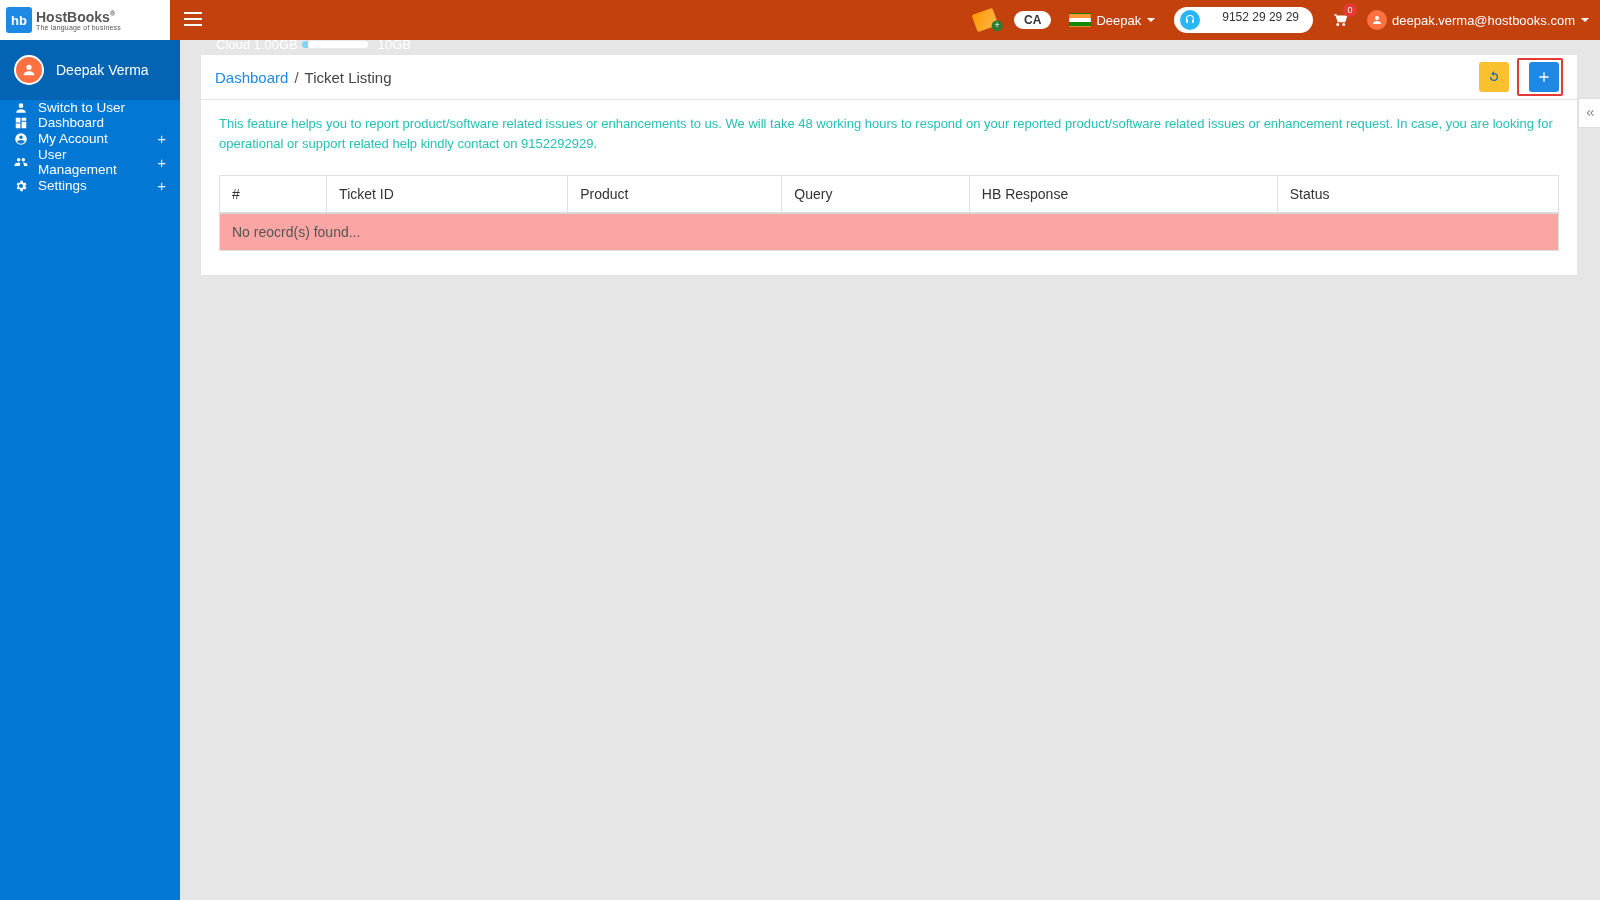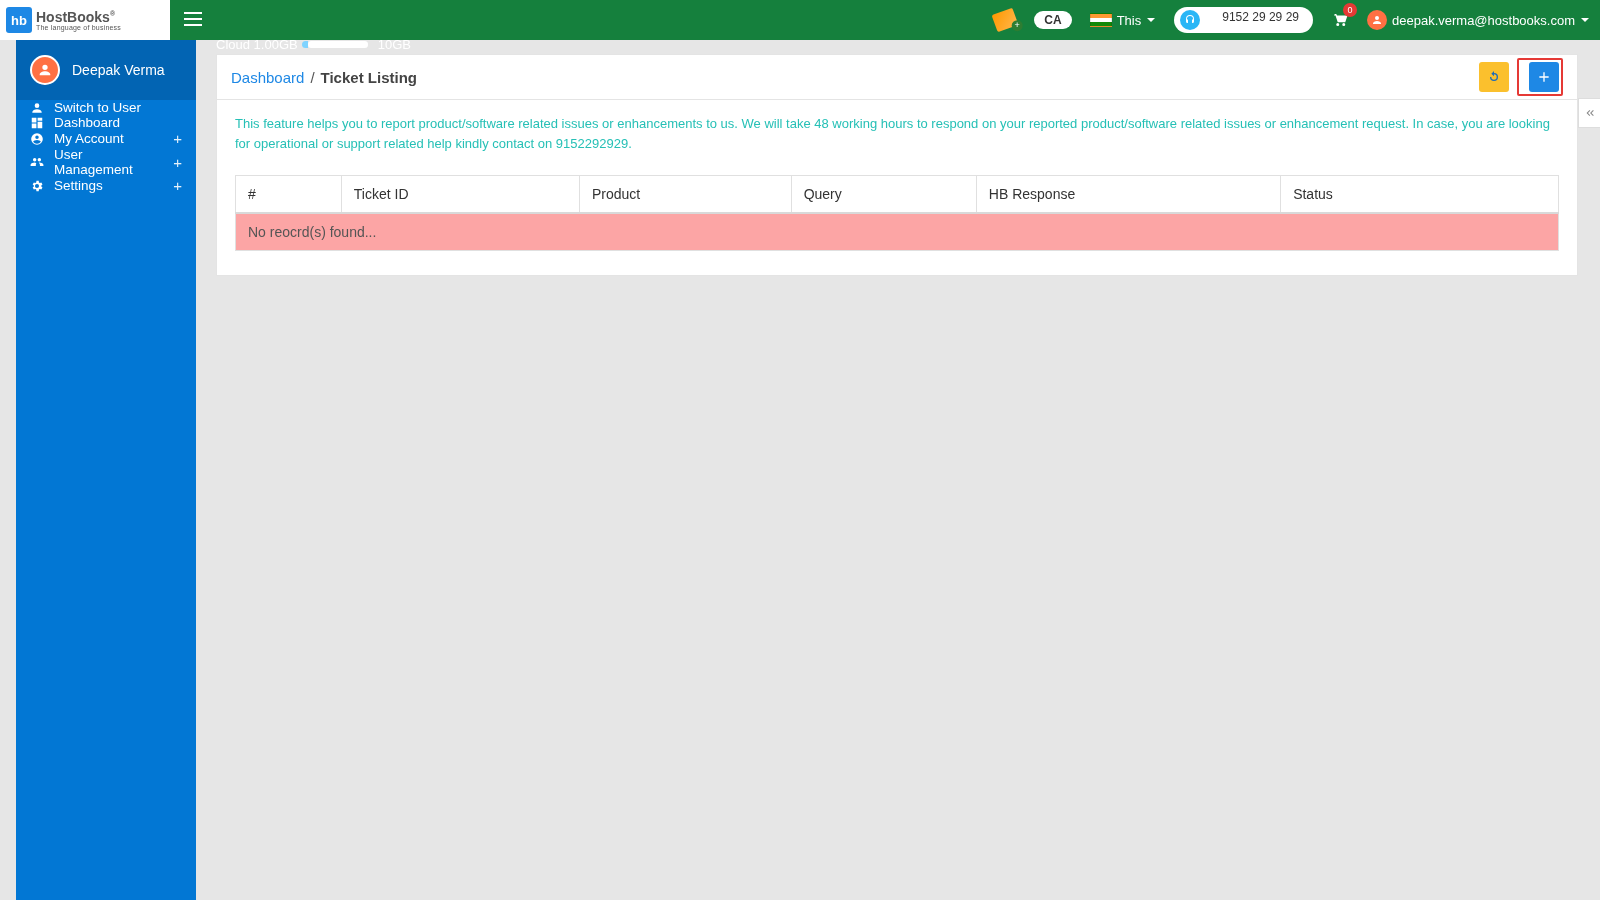--- a/index.html
+++ b/index.html
@@ -1,21 +1,21 @@
 <!DOCTYPE html>
 <html><head>
 <meta charset="utf-8">
 <style>
 * { margin: 0; padding: 0; box-sizing: border-box; font-family: "Segoe UI", Arial, sans-serif; }
 html, body { width: 1600px; height: 900px; overflow: hidden; background: #e6e6e6; }
 
 
 .topbar {
   height: 40px;
-  background: #15803d;
+  background: #c2410c;
   color: #fff;
   display: flex;
   align-items: center;
   padding: 0 10px;
   font-size: 13px;
 }
 .logo-box {
   width: 170px;
   height: 40px;
   background: #fff;
@@ -46,40 +46,40 @@
 .flag { width:22px; height:14px; background:linear-gradient(#ff9933 33%, #fff 33% 66%, #138808 66%); border:1px solid rgba(0,0,0,0.1); }
 .phone-pill { background:#fff; color:#333; border-radius:14px; padding:3px 14px 3px 6px; font-size:12px; display:flex; align-items:flex-start; gap:22px; }
 .phone-ico { width:20px; height:20px; border-radius:50%; background:#29b6f6; display:flex; align-items:center; justify-content:center; }
 .phone-ico svg { width:12px; height:12px; fill:#fff; }
 .cart { position:relative; }
 .cart-badge { position:absolute; top:-8px; right:-8px; background:#e53935; color:#fff; font-size:9px; width:14px; height:14px; border-radius:50%; display:flex; align-items:center; justify-content:center; }
 .avatar-sm { width:20px; height:20px; border-radius:50%; background:#ff7043; display:flex; align-items:center; justify-content:center; }
 .avatar-sm svg { width:12px; height:12px; fill:#fff; }
 
 
-.shell { display:flex; height:calc(900px - 40px);margin-left:16px; }
+.shell { display:flex; height:calc(900px - 40px); }
 .sidebar { width:180px; background:#0277d4; color:#fff; font-size:14px; }
 .user-row { background:#0264b3; padding:15px 14px; display:flex; align-items:center; gap:12px; }
 .avatar-lg { width:30px; height:30px; border-radius:50%; background:#ff7043; border:2px solid #fff; display:flex; align-items:center; justify-content:center; }
 .avatar-lg svg { width:16px; height:16px; fill:#fff; }
 .nav-item { padding:0 14px; display:flex; align-items:center; gap:10px; cursor:pointer; font-size:13.5px; }
 .nav-item.active { background:#2196f3; }
 .nav-item .plus { margin-left:auto; font-size:15px; opacity:0.9; }
 .nav-ico { width:14px; display:flex; justify-content:center; }
 .nav-ico svg { width:14px; height:14px; fill:#fff; }
 
 
 .main { flex:1; position:relative; padding:14px 0 14px 20px; }
 .collapse-tab { position:absolute; top:58px; right:0; width:22px; height:30px; background:#fff; border:1px solid #ddd; border-right:none; display:flex; align-items:center; justify-content:center; cursor:pointer; }
 .collapse-tab svg { width:12px; height:12px; fill:#888; }
 
 .crumb-bar { background:#fff; height:46px; display:flex; align-items:center; padding:0 14px; font-size:15px; border:1px solid #e4e4e4; margin-right:0; }
 .crumb-bar a { color:#1e88e5; text-decoration:none; }
 .crumb-bar .sep { margin:0 6px; color:#555; }
-.crumb-bar .cur { color:#444;font-weight:bold; }
+.crumb-bar .cur { color:#444; }
 .crumb-bar .grow { flex:1; }
 .btn-sq { width:30px; height:30px; display:flex; align-items:center; justify-content:center; border-radius:3px; cursor:pointer; margin-left:8px; }
 .btn-refresh { background:#fbc02d; }
 .btn-refresh svg { width:16px; height:16px; fill:#1e6bb8; }
 .btn-add-wrap { border:2px solid #e53935; padding:2px; border-radius:2px; margin-left:8px; }
 .btn-add { background:#1e88e5; }
 .btn-add svg { width:16px; height:16px; fill:#fff; }
 
 .panel { background:#fff; border:1px solid #e4e4e4; border-top:none; padding:14px 18px 24px; margin-right:22px; }
 .notice { color:#26c0b6; font-size:13px; line-height:1.5; }
@@ -122,21 +122,21 @@
   <div class="tb-item">
     <div class="ticket-icn"></div>
   </div>
 
   <div class="tb-item">
     <span class="pill">CA</span>
   </div>
 
   <div class="tb-item">
     <span class="flag"></span>
-    <span>This</span>
+    <span>Deepak</span>
     <svg width="10" height="10" viewBox="0 0 10 10">
         <path fill="#fff" d="M1 3l4 4 4-4z"></path>
       </svg>
   </div>
 
   <div class="tb-item">
     <div class="phone-pill">
       <span class="phone-ico">
         <svg viewBox="0 0 24 24">
             <path d="M12 2a8 8 0 00-8 8v5a3 3 0 003 3h1v-7H6v-1a6 6 0 0112 0v1h-2v7h1a3 3 0 003-3v-5a8 8 0 00-8-8z"></path>

